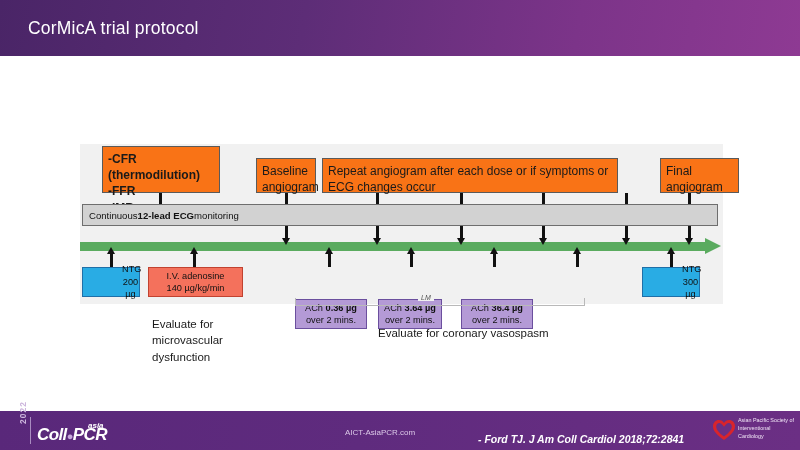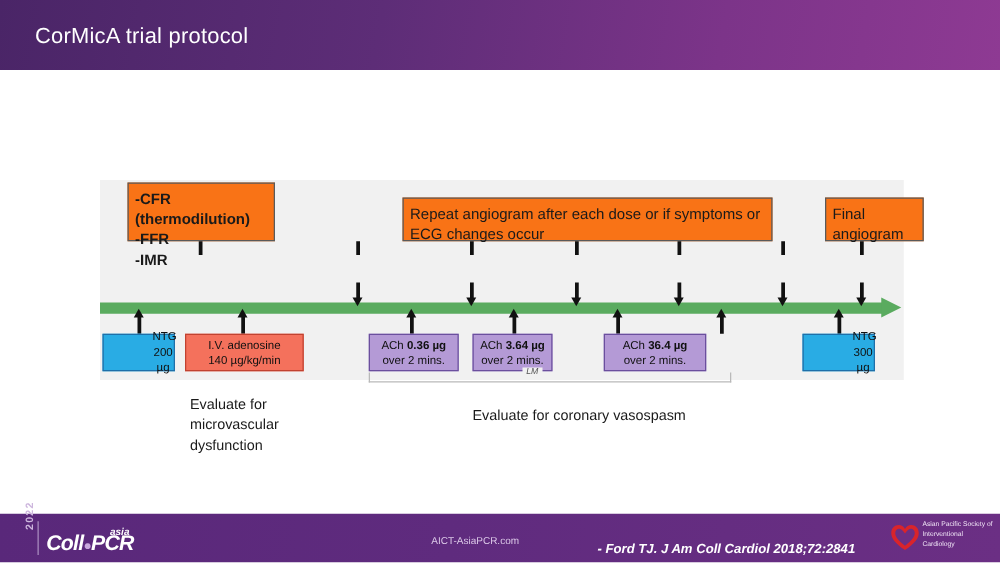--- a/index.html
+++ b/index.html
@@ -119,21 +119,21 @@
     line-height: 1.35;
     text-align: center;
     color: #111;
     display: flex;
     flex-direction: column;
     justify-content: center;
   }
   .drug b { font-weight: bold; }
   .drug-ntg  { background: #29ace4; border-color: #1f6fa8; padding-left: 39px; }
   .drug-aden { background: #f4715c; border-color: #c14230; }
-  .drug-ach  { background: #b49ad6; border-color: #6b4f9e; }
+  .drug-ach  { background: #b49ad6; border-color: #6b4f9e; margin-top: 32px; }
 
   
   .lm-bracket {
     position: absolute;
     left: 215px; top: 154px;
     width: 290px; height: 8px;
     border: 1px solid #b9b9b9;
     border-top: none;
   }
   .lm-label {
@@ -236,31 +236,37 @@
 </div>
 
 <div class="diagram">
 
   <div class="box box-assess">
     <b>-CFR (thermodilution)</b><br>
     <b>-FFR</b><br>
     <b>-IMR</b>
   </div>
 
+  <div class="box box-baseline">Baseline angiogram</div>
   <div class="box box-repeat">Repeat angiogram after each dose or if symptoms or ECG changes occur</div>
   <div class="box box-final">Final angiogram</div>
 
   <div class="stub" style="left:79px;"></div>
   <div class="stub" style="left:205px;"></div>
   <div class="stub" style="left:296px;"></div>
   <div class="stub" style="left:380px;"></div>
   <div class="stub" style="left:462px;"></div>
   <div class="stub" style="left:545px;"></div>
   <div class="stub" style="left:608px;"></div>
 
+  <div class="ecg-bar">
+    <span>Continuous </span>
+    <b>12-lead ECG</b>
+    <span> monitoring</span>
+  </div>
 
   <div class="timeline">
     <div class="timeline-shaft"></div>
     <div class="timeline-head"></div>
   </div>
 
   <div class="tick tick-down" style="left:205px;">
       <div class="tick-head"></div>
     </div>
   <div class="tick tick-down" style="left:296px;">
@@ -318,21 +324,21 @@
     <div>over 2 mins.</div>
   </div>
 
   <div class="drug drug-ach" style="left:298px; width:64px;">
     <div>
       <span>ACh</span> <b>3.64 µg</b>
     </div>
     <div>over 2 mins.</div>
   </div>
 
-  <div class="drug drug-ach" style="left:403px; width:82px;">
+  <div class="drug drug-ach" style="left:381px; width:72px;">
     <div>
       <span>ACh</span> <b>36.4 µg</b>
     </div>
     <div>over 2 mins.</div>
   </div>
 
 
   <div class="drug drug-ntg" style="left:562px; width:58px;">
     <div>NTG</div>
     <div>300 µg</div>

